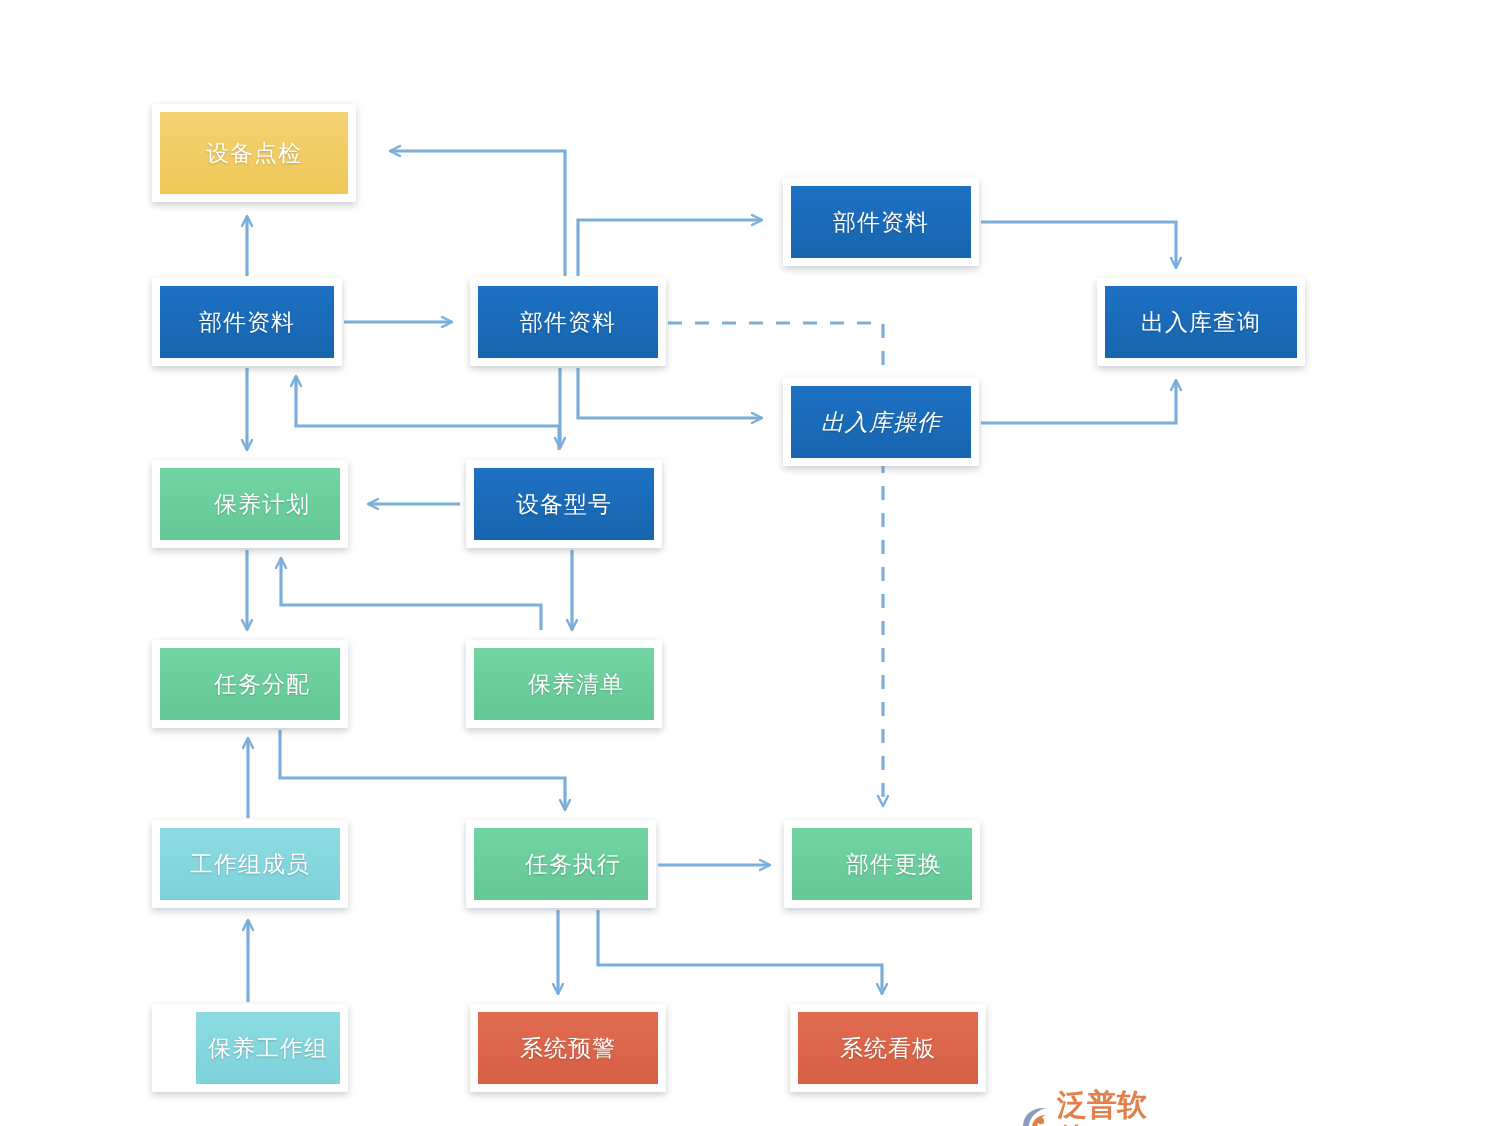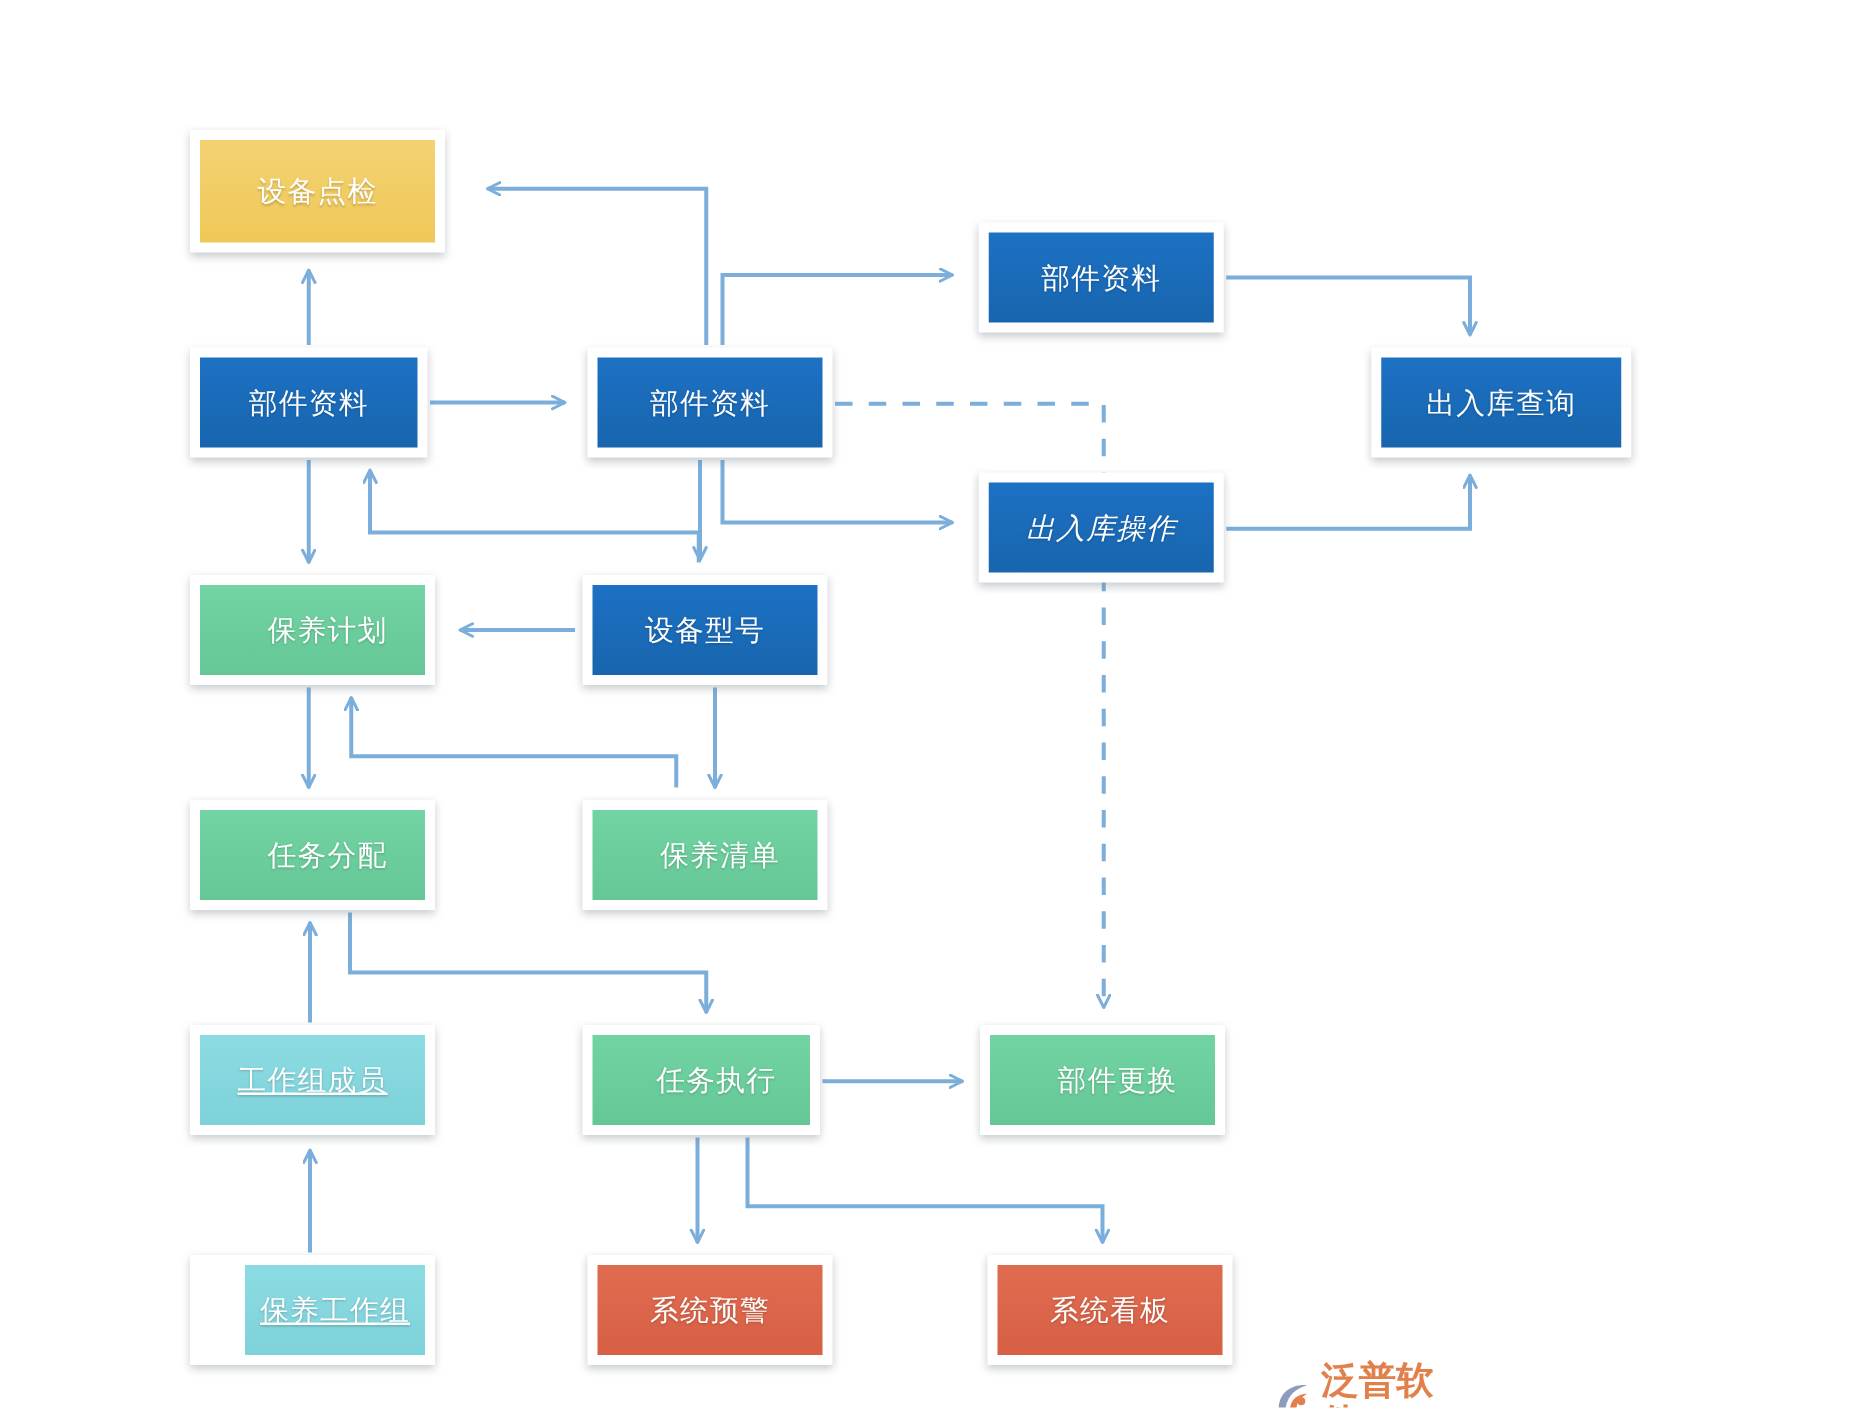--- a/index.html
+++ b/index.html
@@ -25,21 +25,21 @@
     box-sizing:border-box;
     color:#ffffff;
     font-size:23px;
     letter-spacing:1px;
     text-shadow:0 1px 2px rgba(0,0,0,0.22);
     font-weight:400;
   }
   .c-blue   .inner{background:linear-gradient(180deg,#1d71c4 0%,#1765ad 100%);}
   .c-yellow .inner{background:linear-gradient(180deg,#f4d273 0%,#efc857 100%);}
   .c-green  .inner{background:linear-gradient(180deg,#71d4a2 0%,#64c795 100%);padding-left:24px;}
-  .c-cyan   .inner{background:linear-gradient(180deg,#8cdbe2 0%,#7ed2da 100%);text-decoration:underline;}
+  .c-cyan   .inner{background:linear-gradient(180deg,#8cdbe2 0%,#7ed2da 100%);}
   .c-red    .inner{background:linear-gradient(180deg,#e06c50 0%,#d65f44 100%);}
 
   
   #logo{position:absolute;right:10px;bottom:14px;width:156px;height:62px;}
   #logo .brand{display:flex;align-items:center;gap:4px;}
   #logo .mark{width:34px;height:34px;position:relative;flex:0 0 auto;}
   #logo .cn{font-size:30px;color:#e2804c;font-weight:bold;letter-spacing:0px;
             font-family:"DejaVu Sans",sans-serif;line-height:34px;}
   #logo .url{font-size:15px;color:#9aa7c4;font-weight:bold;letter-spacing:0.2px;
              text-align:center;margin-top:1px;font-family:"Liberation Serif",serif;}

